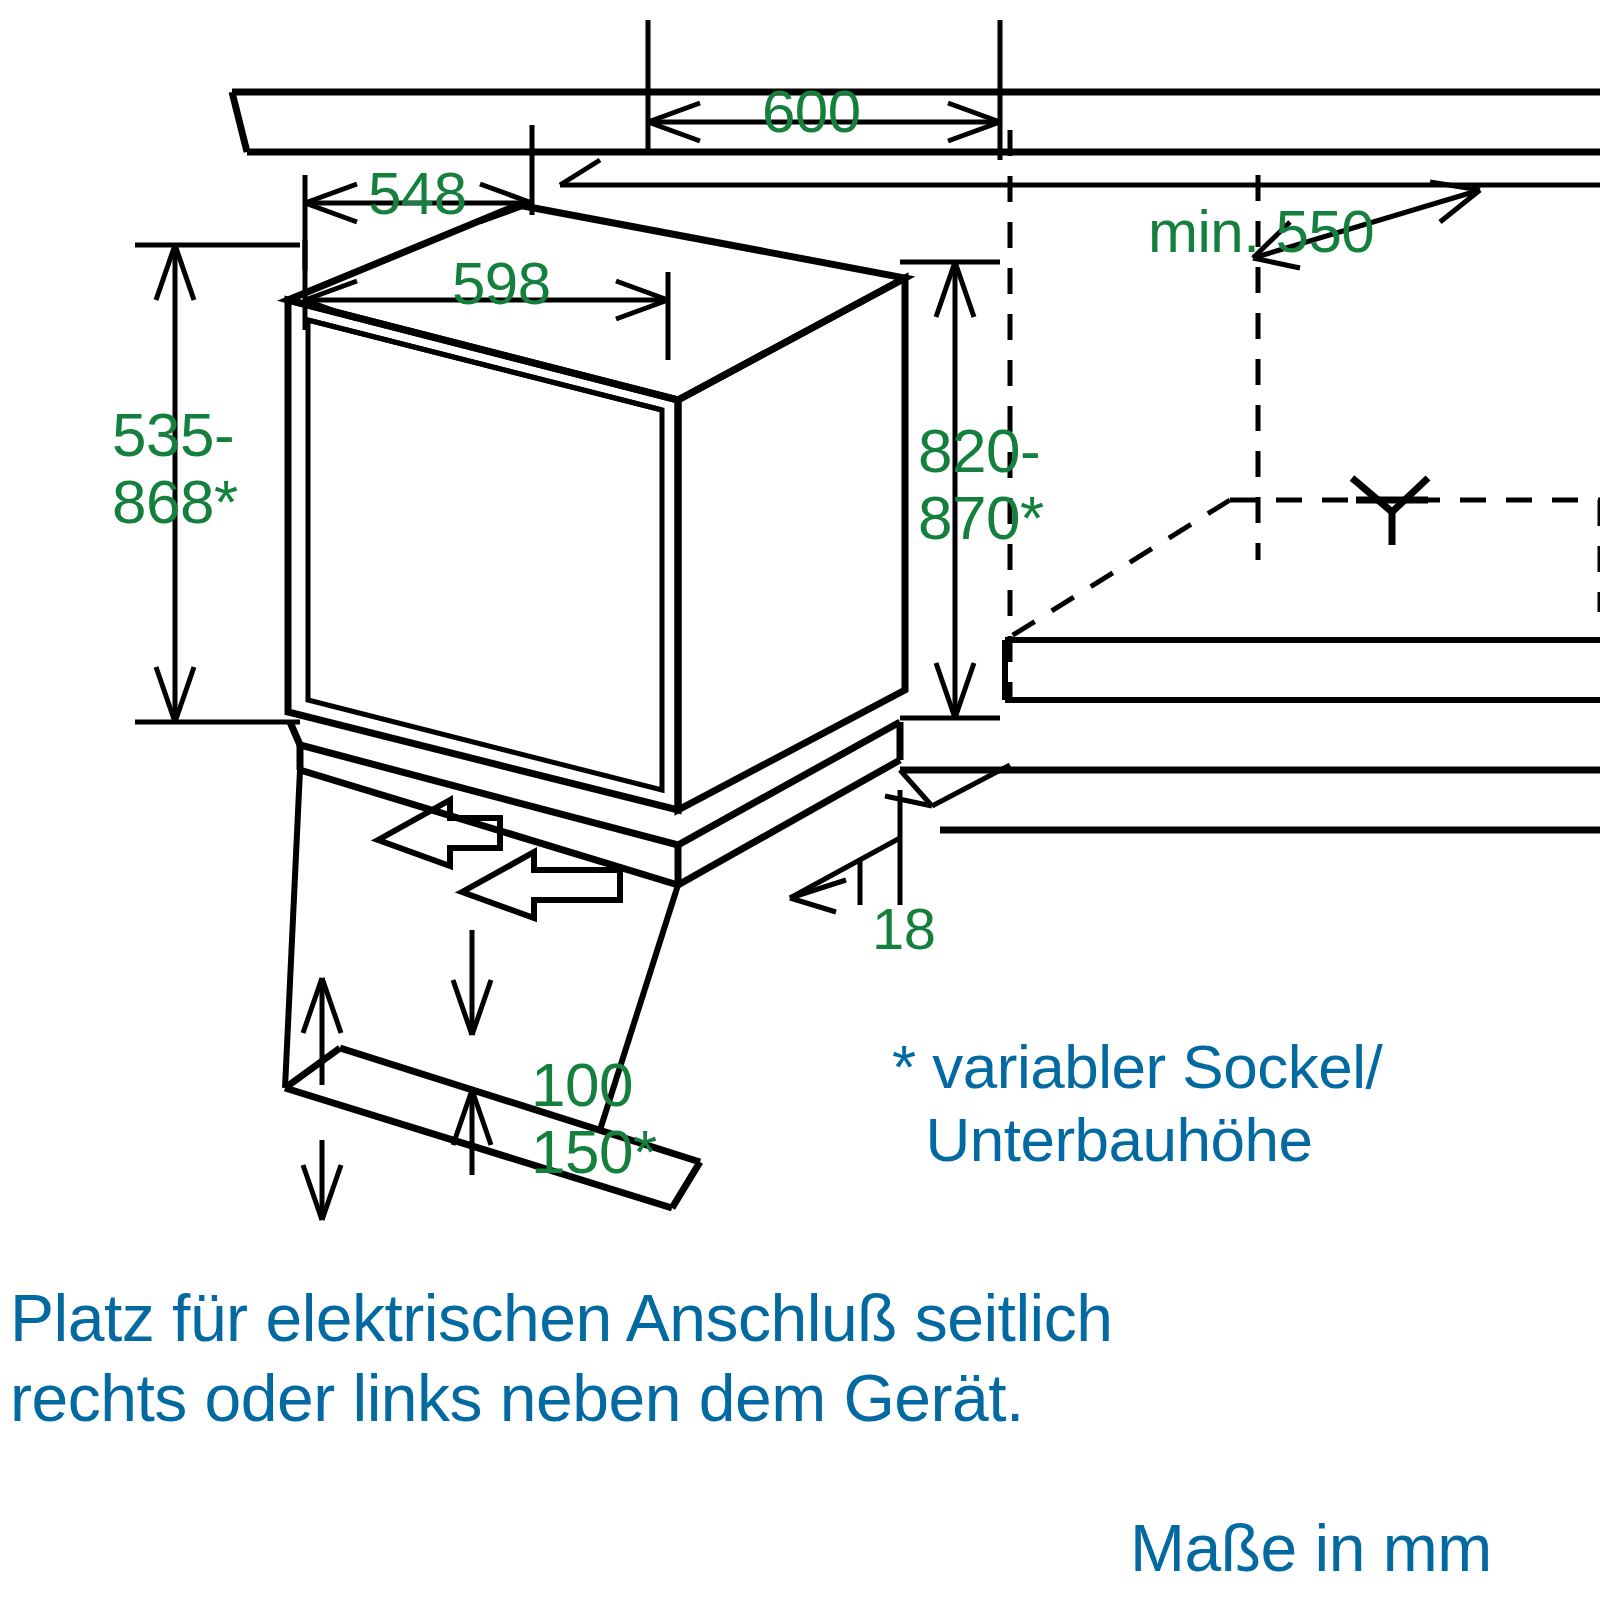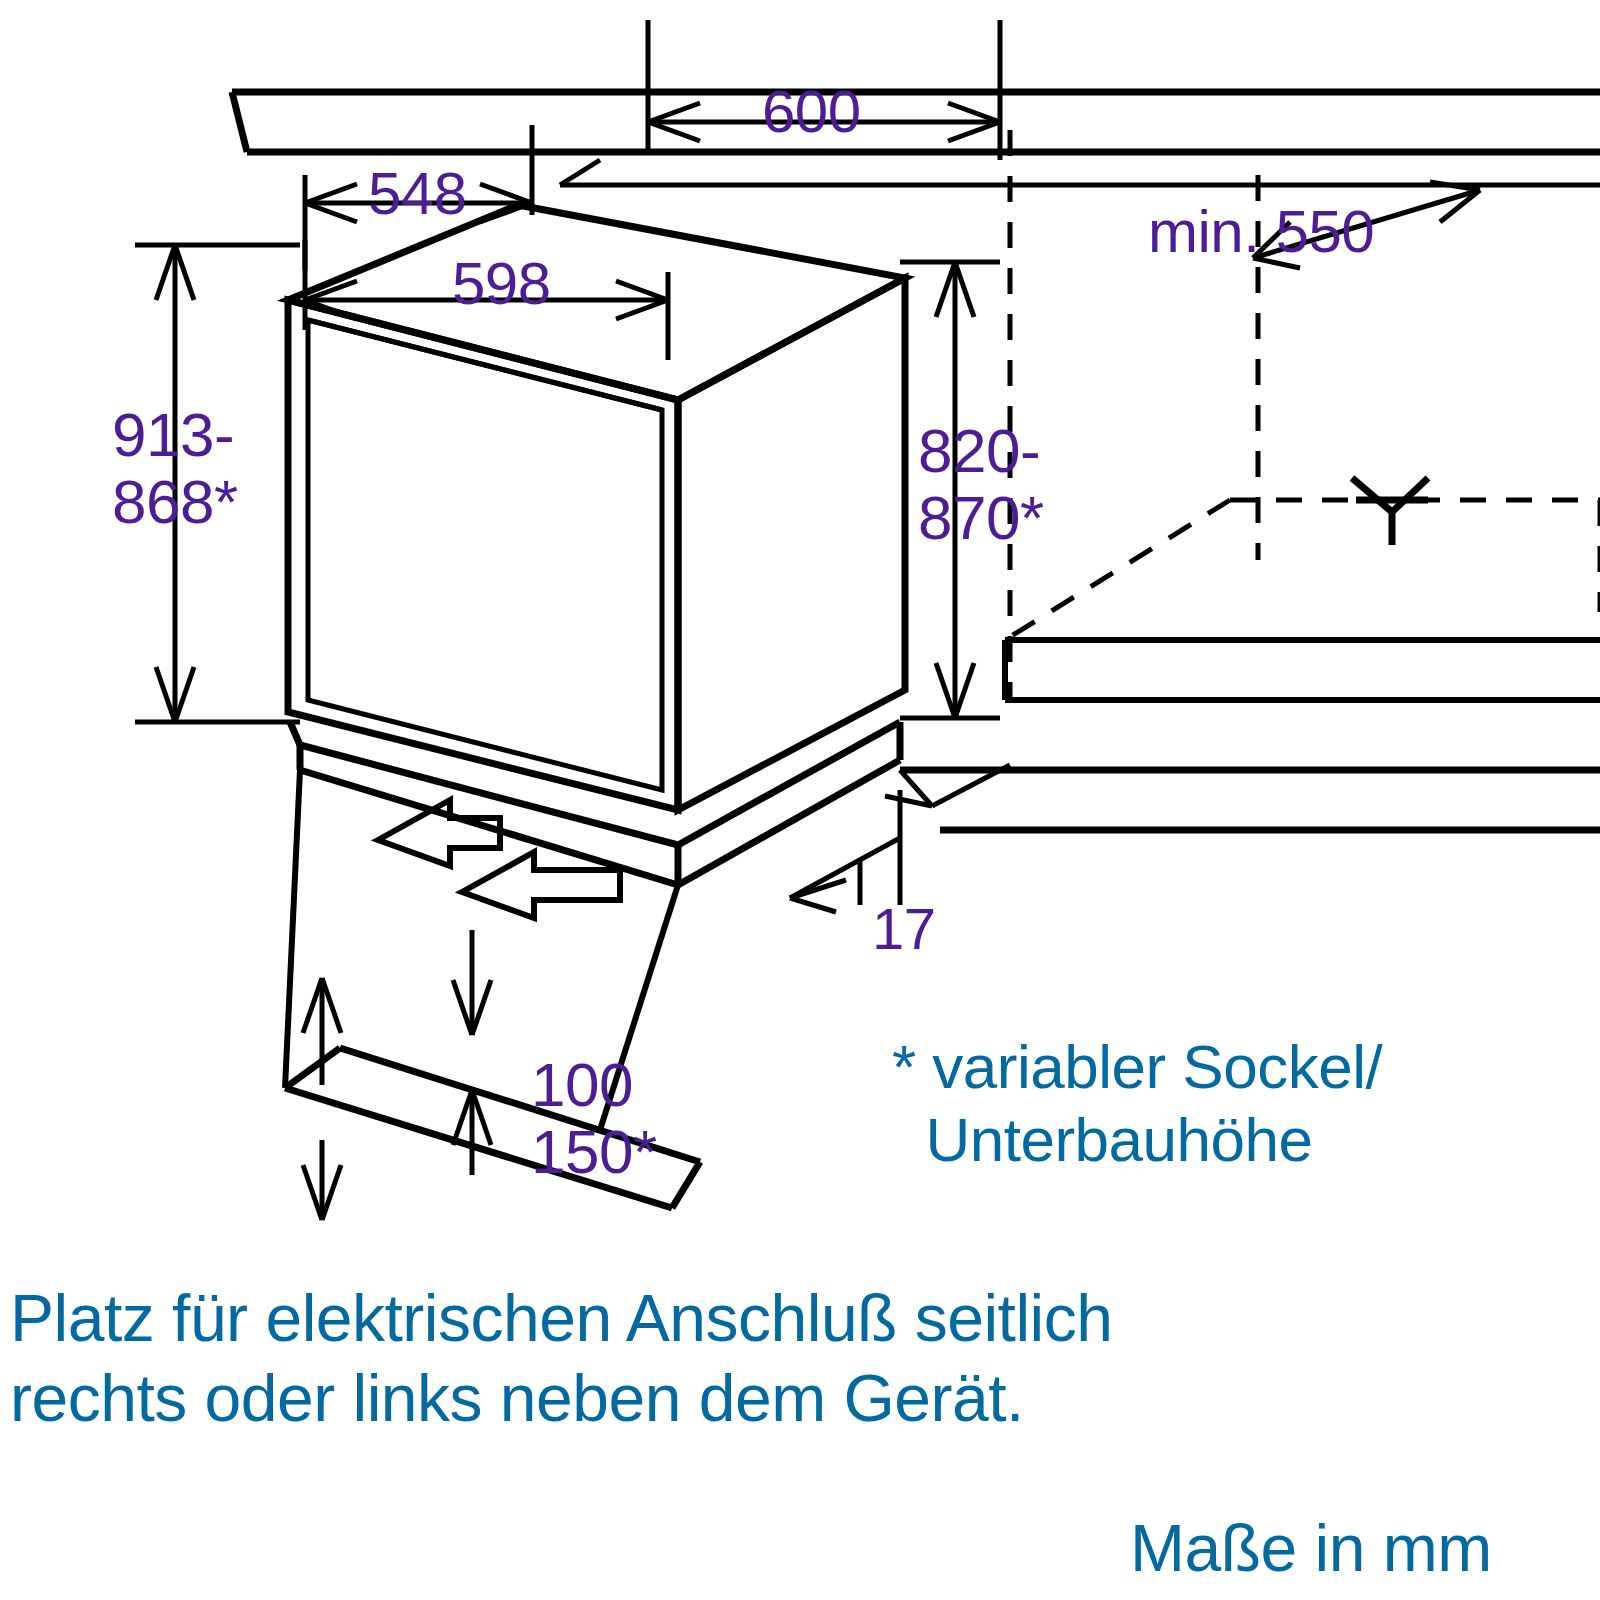--- a/index.html
+++ b/index.html
@@ -19,21 +19,21 @@
   #diagram-svg {
     position: absolute;
     left: 0;
     top: 0;
     width: 1600px;
     height: 1600px;
   }
   .dim-label {
     position: absolute;
     font-family: "Liberation Sans", sans-serif;
-    color: #4c1d95;
+    color: #15803d;
     white-space: pre;
     line-height: 1.08;
     letter-spacing: -0.5px;
   }
   .note-text {
     position: absolute;
     font-family: "Liberation Sans", sans-serif;
     color: #0369a1;
     white-space: pre;
     line-height: 1.18;
@@ -199,27 +199,27 @@
   </svg>
 
   <div class="dim-label sz60" style="left:762px; top:80px;">600</div>
 
   <div class="dim-label sz60" style="left:368px; top:162px;">548</div>
 
   <div class="dim-label sz60" style="left:452px; top:252px;">598</div>
 
   <div class="dim-label sz60" style="left:1148px; top:200px;">min. 550</div>
 
-  <div class="dim-label sz62" style="left:112px; top:402px;">913-
+  <div class="dim-label sz62" style="left:112px; top:402px;">535-
 868*</div>
 
   <div class="dim-label sz62" style="left:918px; top:418px;">820-
 870*</div>
 
-  <div class="dim-label sz58" style="left:872px; top:898px;">17</div>
+  <div class="dim-label sz58" style="left:872px; top:898px;">18</div>
 
 
   <div class="dim-label sz62" style="left:508px; top:1052px;margin-left:23px;">100
 150*</div>
 
   <div class="note-text sz62" style="left:892px; top:1030px;">* variabler Sockel/
   Unterbauhöhe</div>
 
   <div class="note-text sz66" style="left:10px; top:1280px;">Platz für elektrischen Anschluß seitlich</div>
   <div class="note-text sz66" style="left:10px; top:1360px;">rechts oder links neben dem Gerät.</div>

